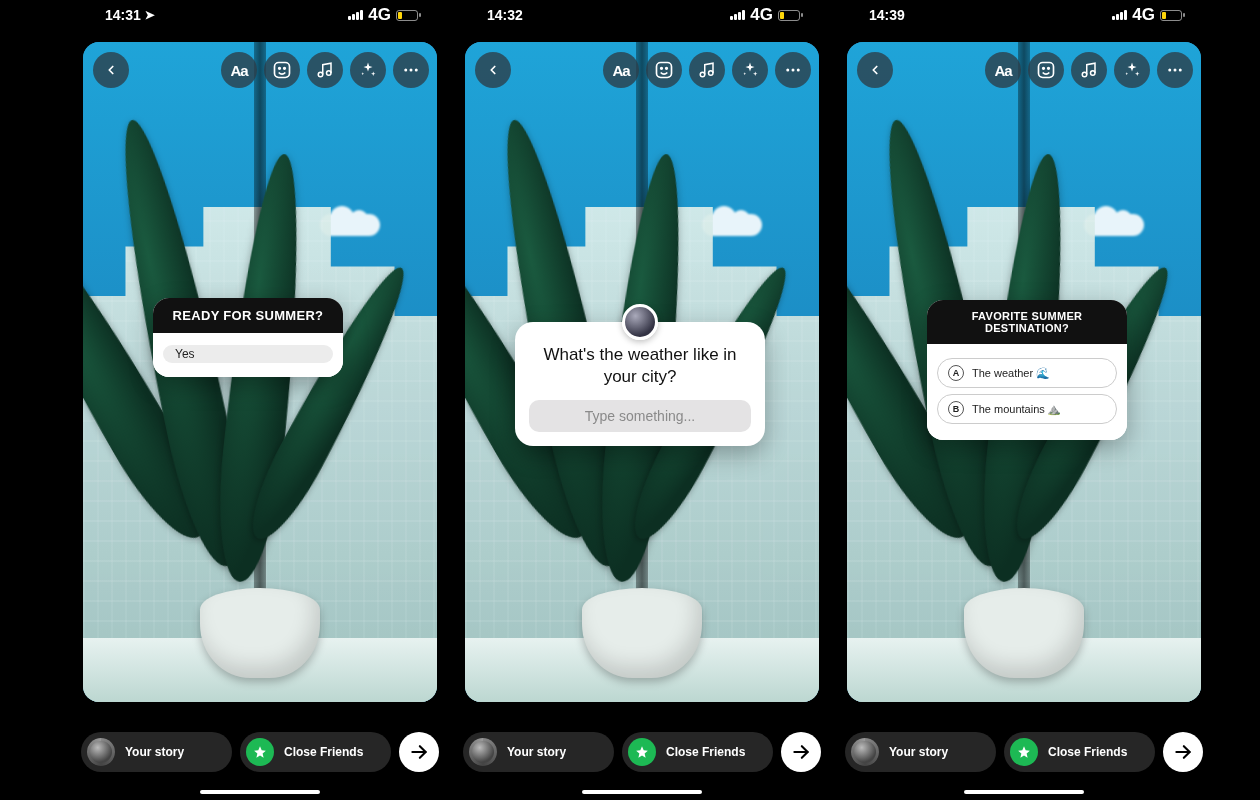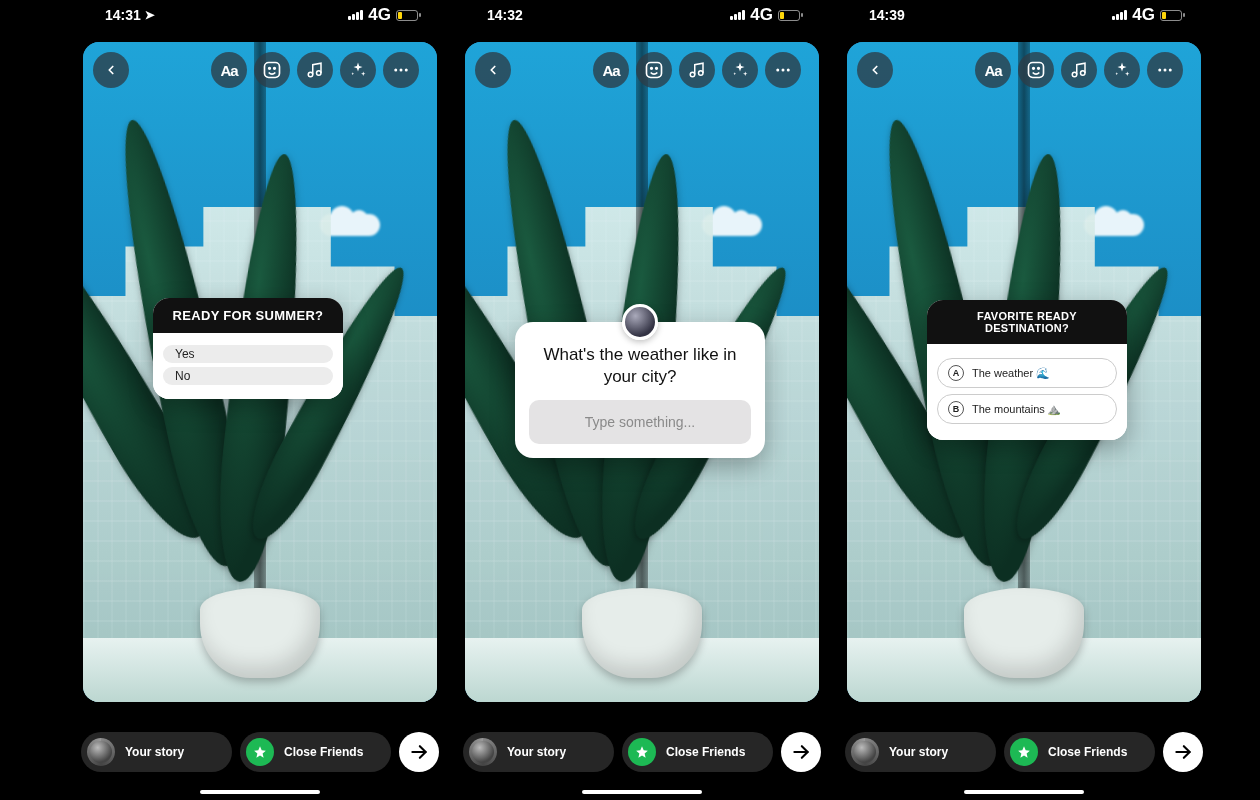--- a/index.html
+++ b/index.html
@@ -122,21 +122,21 @@
   .cloud {
     position:absolute; width:60px; height:22px; background:#fff;
     border-radius:20px; filter: blur(1px); opacity:.9;
   }
   .cloud::before,.cloud::after{content:"";position:absolute;background:#fff;border-radius:50%;}
   .cloud::before{width:24px;height:24px;top:-8px;left:10px;}
   .cloud::after{width:18px;height:18px;top:-4px;left:30px;}
 
   
   .toolbar {
-    position:absolute; top:10px; left:10px; right:18px;
+    position:absolute; top:10px; left:10px; right:8px;
     display:flex; align-items:center; justify-content:space-between;
     z-index:20;
   }
   .back-btn, .tool-btn {
     width:36px; height:36px; border-radius:50%;
     background: rgba(45,60,70,.78);
     display:flex; align-items:center; justify-content:center;
     color:#fff; cursor:pointer; flex:0 0 36px;
   }
   .tool-row { display:flex; gap:7px; }
@@ -164,21 +164,21 @@
   
   .q-sticker { border-radius:18px; padding:18px 14px 14px; text-align:center; position:relative;}
   .q-avatar {
     position:absolute; top:-18px; left:50%; transform:translateX(-50%);
     width:36px; height:36px; border-radius:50%; border:3px solid #fff;
     background: radial-gradient(circle at 35% 30%, #aab, #334 70%);
     box-shadow:0 2px 6px rgba(0,0,0,.25);
   }
   .q-text { font-size:17px; font-weight:500; color:#111; line-height:1.3; padding:4px 4px 12px; }
   .q-input {
-    background:#e4e3e4; color:#8a8a8a; font-size:14px; padding:14px;
+    background:#e4e3e4; color:#8a8a8a; font-size:14px; padding:8px;
     border-radius:10px; text-align:center;
   }
 
   
   .quiz-opt {
     display:flex; align-items:center; gap:8px;
     border:1px solid #ccc; border-radius:999px; padding:6px 10px;
     font-size:11px; color:#222; margin:6px 2px; background:#fff;
   }
   .quiz-letter {
@@ -308,21 +308,20 @@
                 <circle cx="19" cy="12" r="2"></circle>
               </svg>
           </div>
         </div>
       </div>
 
       <div class="sticker" style="left:70px; top:256px; width:190px;">
         <div class="sticker-header">READY FOR SUMMER?</div>
         <div class="sticker-body">
           <div class="poll-opt">Yes</div>
-          <div class="poll-opt">No</div>
         </div>
       </div>
     </div>
 
     <div class="bottom">
       <div class="dest-btn">
         <span class="dest-icon">
             <span class="avatar-ring"></span>
           </span>
         <span>Your story</span>
@@ -533,21 +532,21 @@
             <svg width="18" height="18" viewBox="0 0 24 24" fill="#fff">
                 <circle cx="5" cy="12" r="2"></circle>
                 <circle cx="12" cy="12" r="2"></circle>
                 <circle cx="19" cy="12" r="2"></circle>
               </svg>
           </div>
         </div>
       </div>
 
       <div class="sticker" style="left:80px; top:258px; width:200px;">
-        <div class="sticker-header" style="font-size:11px;">FAVORITE READY DESTINATION?</div>
+        <div class="sticker-header" style="font-size:11px;">FAVORITE SUMMER DESTINATION?</div>
         <div class="sticker-body">
           <div class="quiz-opt">
             <span class="quiz-letter">A</span>
             <span>The weather 🌊</span>
           </div>
           <div class="quiz-opt">
             <span class="quiz-letter">B</span>
             <span>The mountains ⛰️</span>
           </div>
         </div>

